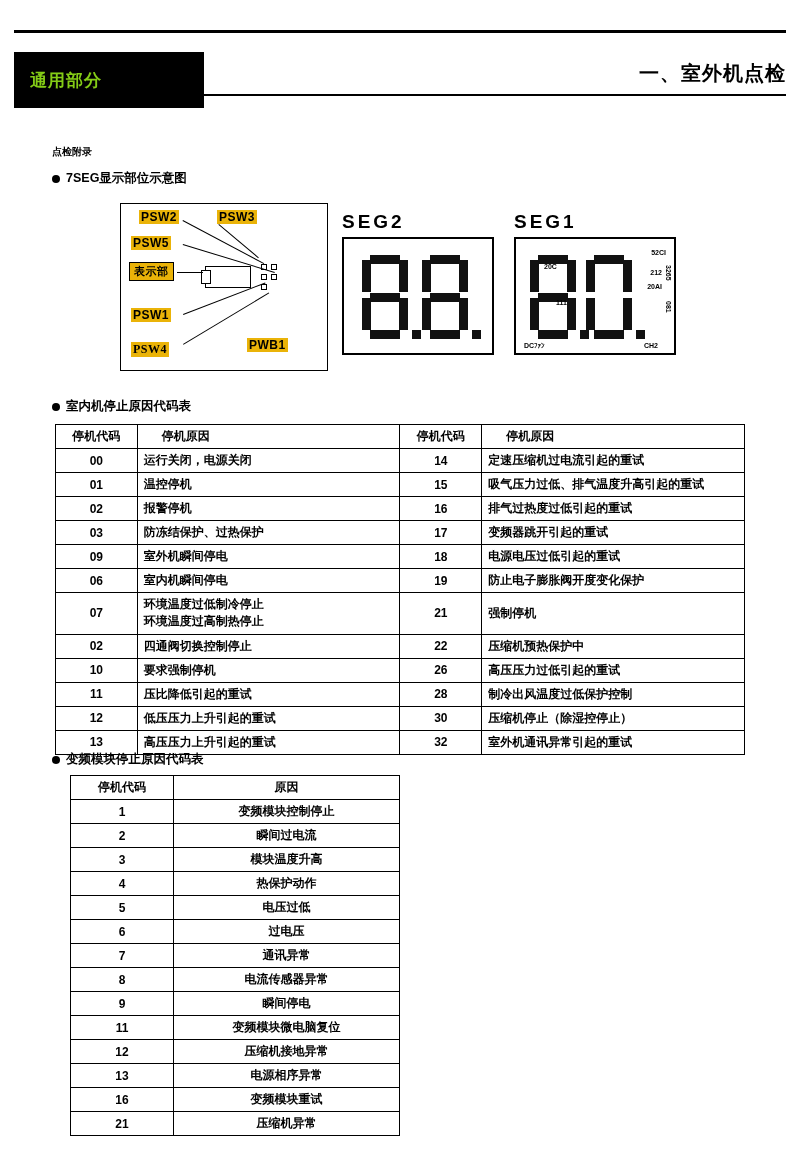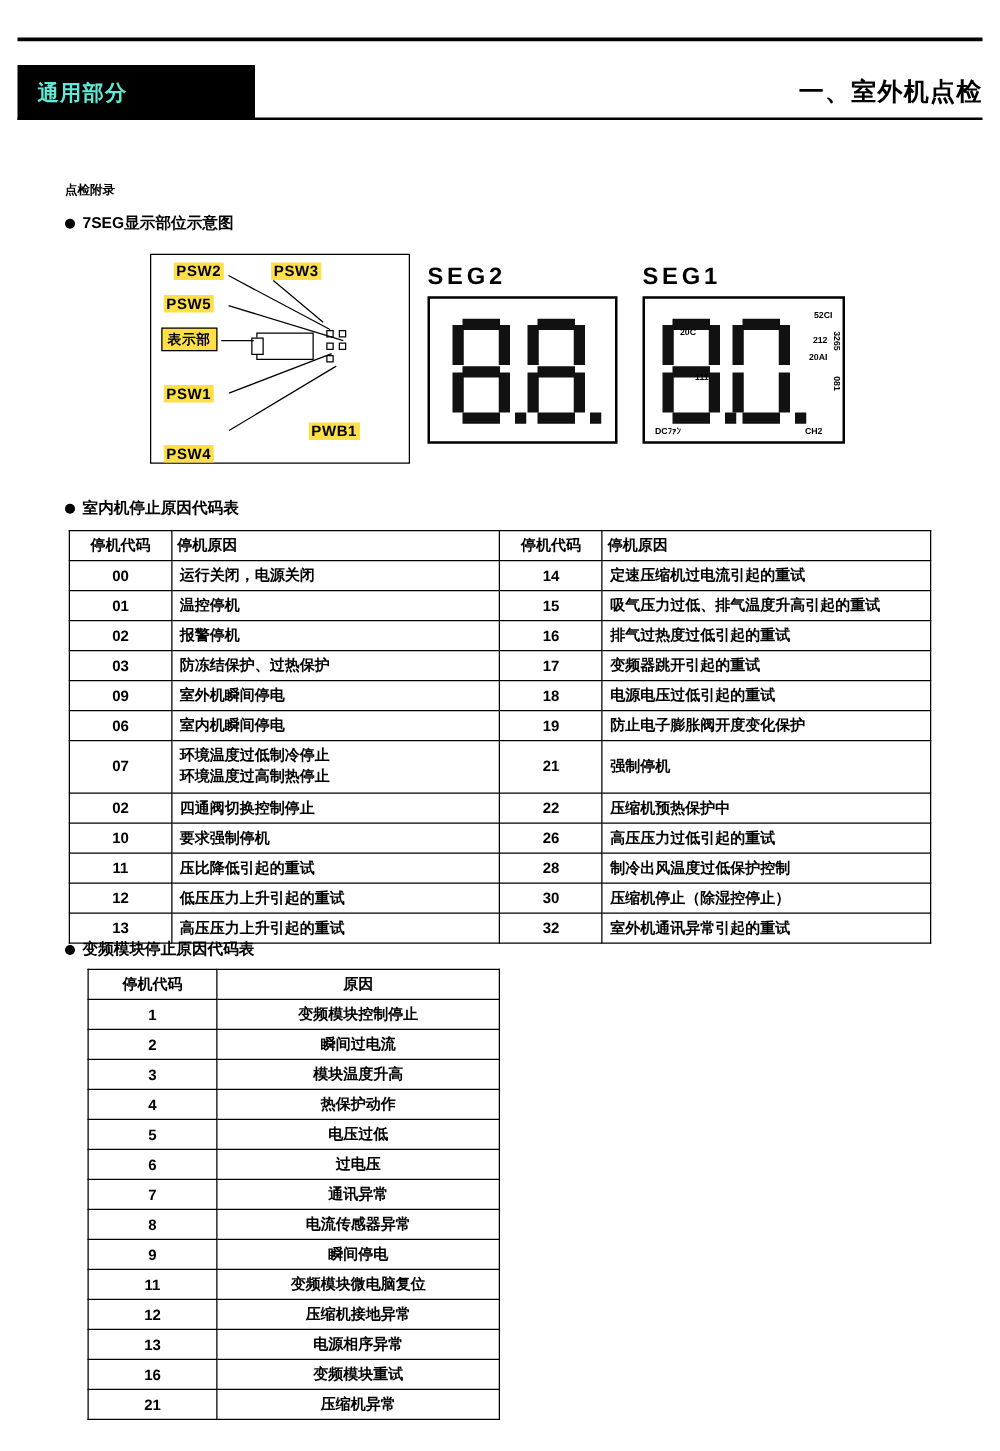--- a/index.html
+++ b/index.html
@@ -30,23 +30,23 @@
     left: 14px;
     top: 52px;
     width: 772px;
     height: 40px;
   }
   .header-tab {
     position: absolute;
     left: 0;
     top: 0;
     width: 190px;
-    height: 44px;
+    height: 56px;
     background: #000;
-    color: #5eead4;
+    color: #84cc16;
     font-size: 17px;
     font-weight: bold;
     letter-spacing: 1px;
     display: flex;
     align-items: center;
     padding-left: 16px;
     box-sizing: border-box;
   }
   .header-slashes {
     position: absolute;
@@ -124,21 +124,21 @@
     width: 206px;
     height: 166px;
     border: 1.5px solid #000;
     background: #fff;
   }
   .sch .lbl {
     position: absolute;
     font-size: 12px;
     font-weight: bold;
     letter-spacing: 0.5px;
-    background: #fde047;
+    background: #eab308;
     padding: 0 2px;
   }
   .sch .lbl.boxed {
     border: 1px solid #000;
     padding: 1px 4px;
     font-size: 11px;
   }
   .sch .unit {
     position: absolute;
     border: 1.5px solid #000;
@@ -218,21 +218,21 @@
   }
   table.codes th, table.codes td {
     border: 1px solid #000;
     padding: 3px 6px;
     vertical-align: middle;
   }
   table.codes th {
     font-weight: bold;
     text-align: center;
   }
-  table.codes th.reason-h { text-align: left; padding-left: 4px; }
+  table.codes th.reason-h { text-align: left; padding-left: 24px; }
   td.code {
     text-align: center;
     font-weight: bold;
     width: 74px;
   }
   td.reason {
     text-align: left;
     font-weight: bold;
     padding-left: 10px;
   }
@@ -272,21 +272,21 @@
 </div>
 
 <div class="diagram">
 
   <div class="sch">
     <div class="lbl" style="left:18px; top:6px;">PSW2</div>
     <div class="lbl" style="left:96px; top:6px;">PSW3</div>
     <div class="lbl" style="left:10px; top:32px;">PSW5</div>
     <div class="lbl boxed" style="left:8px; top:58px;">表示部</div>
     <div class="lbl" style="left:10px; top:104px;">PSW1</div>
-    <div class="lbl" style="left:10px; top:152px;">PSW4</div>
+    <div class="lbl" style="left:10px; top:138px;font-family:Liberation Serif, serif;">PSW4</div>
     <div class="lbl" style="left:126px; top:134px;">PWB1</div>
 
     <div class="unit" style="left:84px; top:62px; width:44px; height:20px;"></div>
     <div class="unit" style="left:80px; top:66px; width:8px; height:12px; border-width:1px;"></div>
 
     <div class="pin" style="left:140px; top:60px;"></div>
     <div class="pin" style="left:140px; top:70px;"></div>
     <div class="pin" style="left:140px; top:80px;"></div>
     <div class="pin" style="left:150px; top:60px;"></div>
     <div class="pin" style="left:150px; top:70px;"></div>

